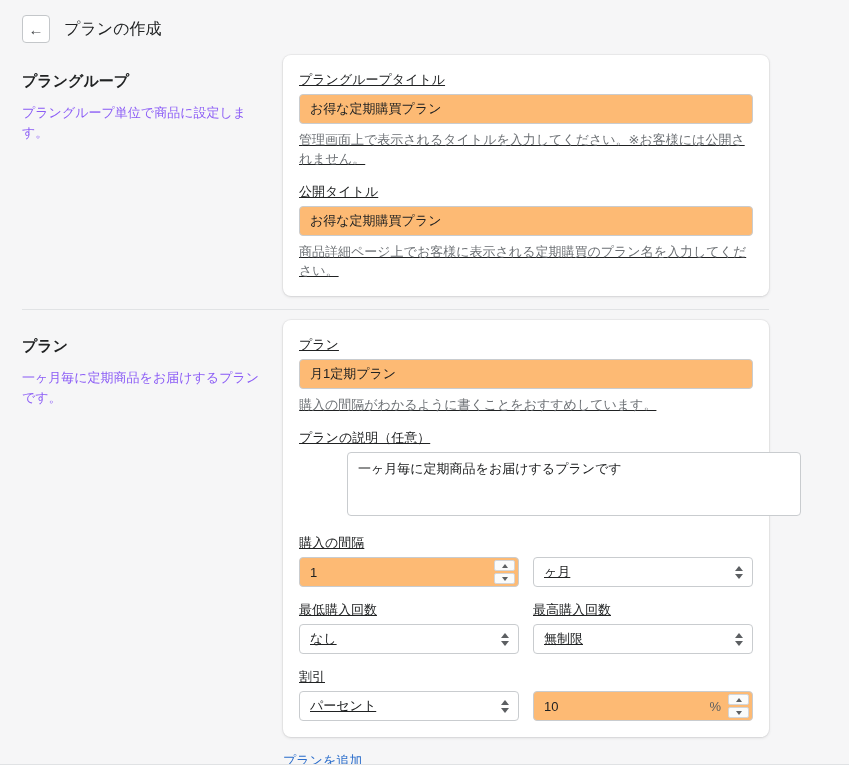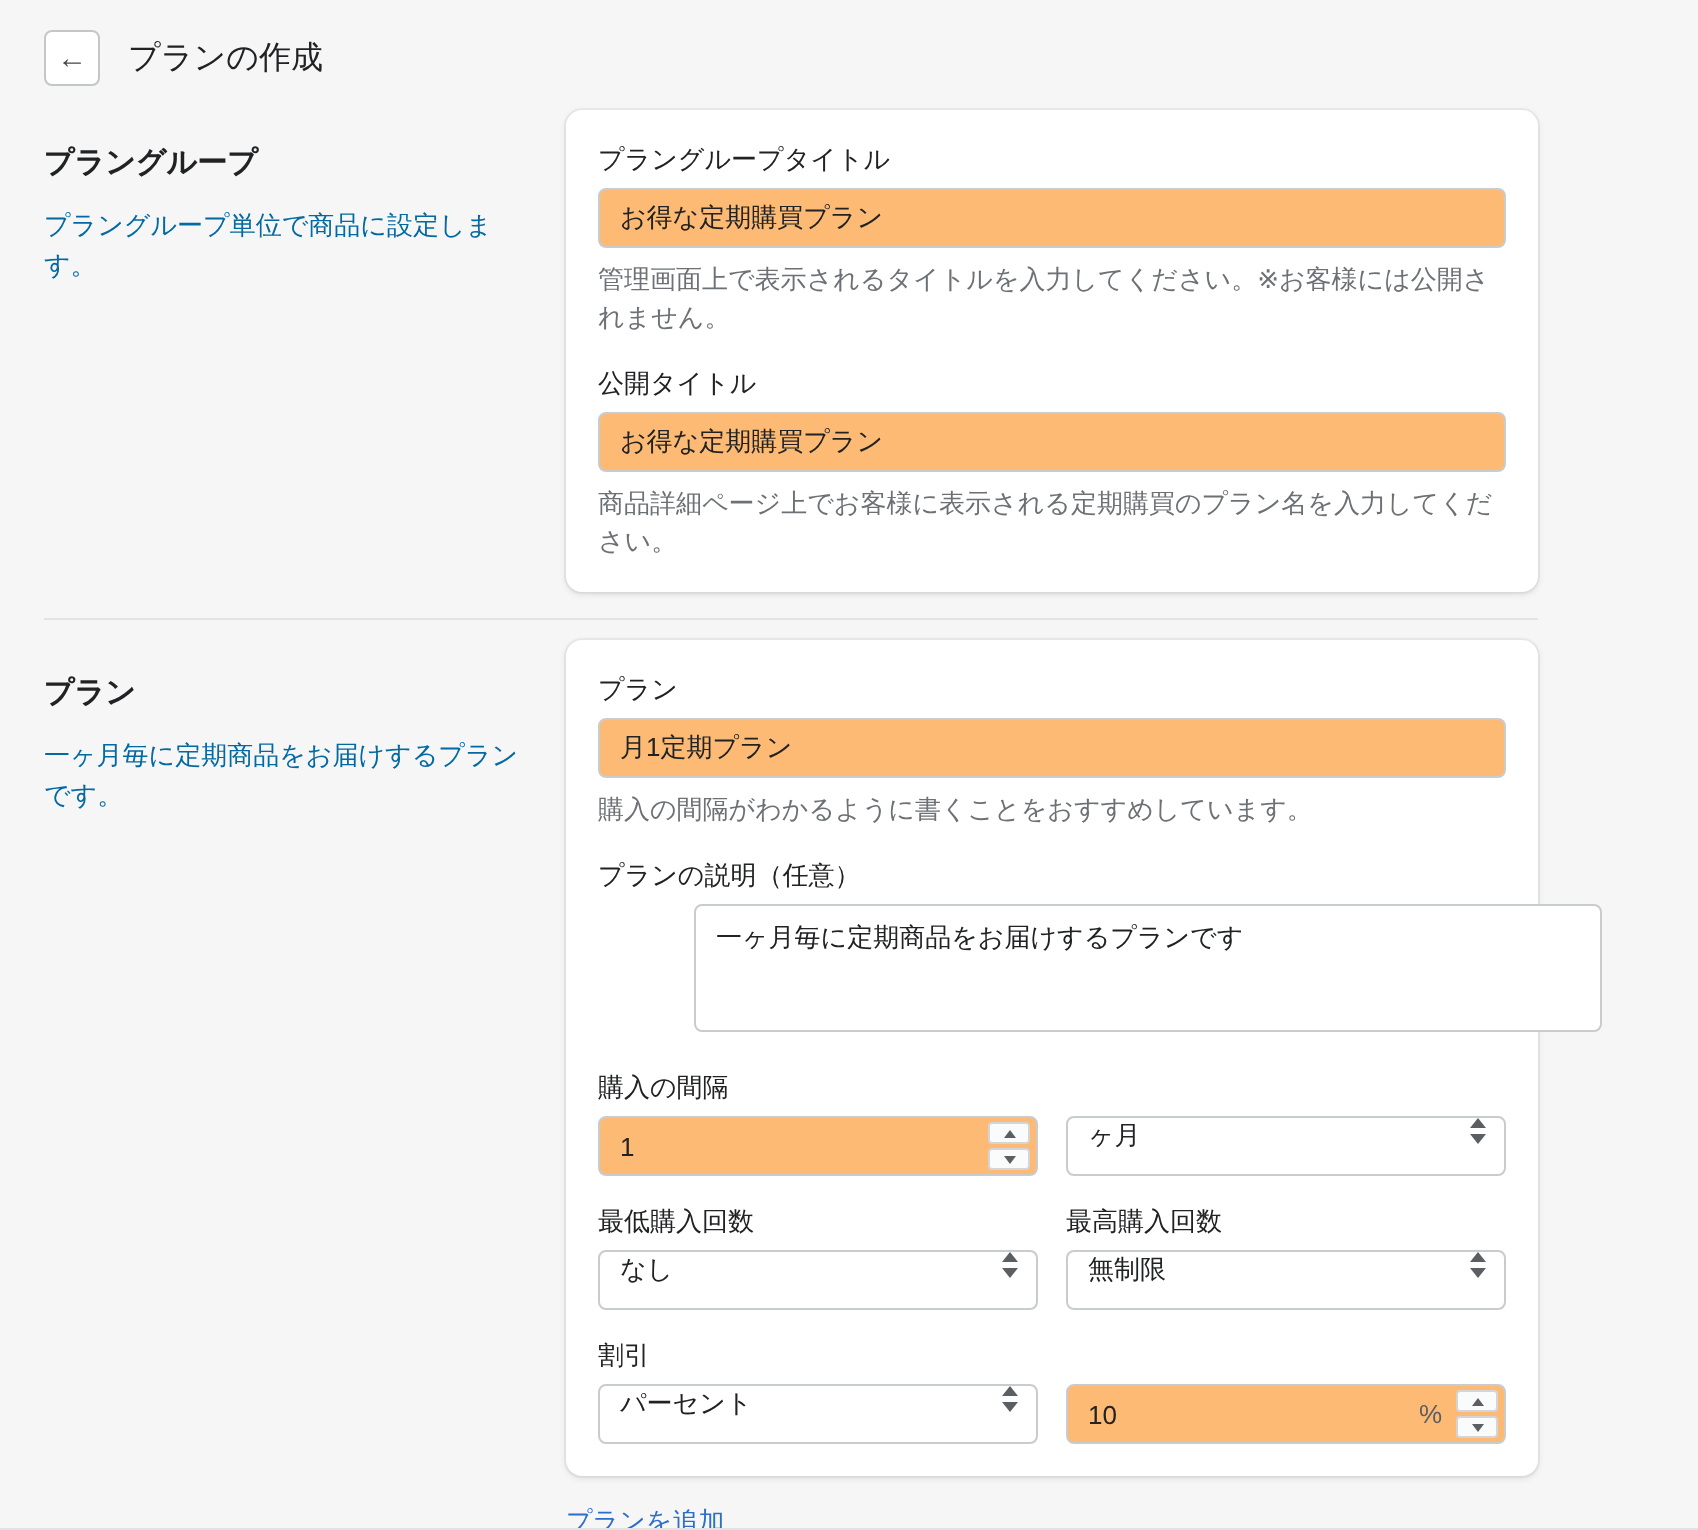--- a/index.html
+++ b/index.html
@@ -25,45 +25,46 @@
     border: 1px solid #c4c7ca; border-radius: 4px;
     display: flex; align-items: center; justify-content: center;
     color: #44474a; font-size: 15px; line-height: 1; cursor: pointer; padding: 0;
   }
   .page-title { font-size: 16px; font-weight: 400; margin: 0; }
 
   
   .section-row { display: flex; align-items: flex-start; padding: 0 80px 0 22px; }
   .left-col { width: 240px; margin-right: 21px; padding-top: 17px; flex: none; }
   .left-col h2 { font-size: 15px; font-weight: 700; margin: 0 0 12px 0; }
-  .left-col p { font-size: 13px; color: #0369a1; margin: 0; line-height: 1.5; }
+  .left-col p { font-size: 13px; color: #8b5cf6; margin: 0; line-height: 1.5; }
   .card {
     flex: 1; background: #ffffff; border-radius: 8px; padding: 16px;
     box-shadow: 0 0 0 1px rgba(63,63,68,0.05), 0 1px 3px 0 rgba(63,63,68,0.15);
+    text-decoration: underline;
   }
   .divider { border: none; border-top: 1px solid #e1e3e5; margin: 13px 80px 10px 22px; }
 
   
   .field-label { display: block; font-size: 13px; color: #202223; margin-bottom: 5px; }
   .text-input {
     width: 100%; height: 30px; border: 1px solid #c9cccf; border-radius: 4px;
     padding: 0 10px; font: inherit; font-size: 13px; color: #202223; background: #fdba74;
   }
   .text-area {
     width: 100%; height: 64px; border: 1px solid #c9cccf; border-radius: 4px;
     padding: 7px 10px; font: inherit; font-size: 13px; color: #202223; resize: none; margin-left: 48px;
   }
   .help { font-size: 13px; color: #6d7175; margin-top: 7px; line-height: 1.45; }
   .mt { margin-top: 14px; }
   .two-col { display: grid; grid-template-columns: 1fr 1fr; gap: 14px; }
 
   
   .select {
     height: 30px; border: 1px solid #c9cccf; border-radius: 4px; background: #fff;
-    display: flex; align-items: flex-start; justify-content: space-between;
+    display: flex; align-items: center; justify-content: space-between;
     padding: 0 9px 0 10px; font-size: 13px; cursor: pointer;
   }
   .caret { display: flex; flex-direction: column; gap: 3px; }
   .tri-up { width: 0; height: 0; border-left: 4px solid transparent; border-right: 4px solid transparent; border-bottom: 5px solid #5c5f62; }
   .tri-down { width: 0; height: 0; border-left: 4px solid transparent; border-right: 4px solid transparent; border-top: 5px solid #5c5f62; }
 
   
   .number-wrap { position: relative; }
   .number-wrap .text-input { padding-right: 36px; }
   .spinner { position: absolute; top: 3px; right: 4px; bottom: 3px; width: 21px; display: flex; flex-direction: column; gap: 2px; }

